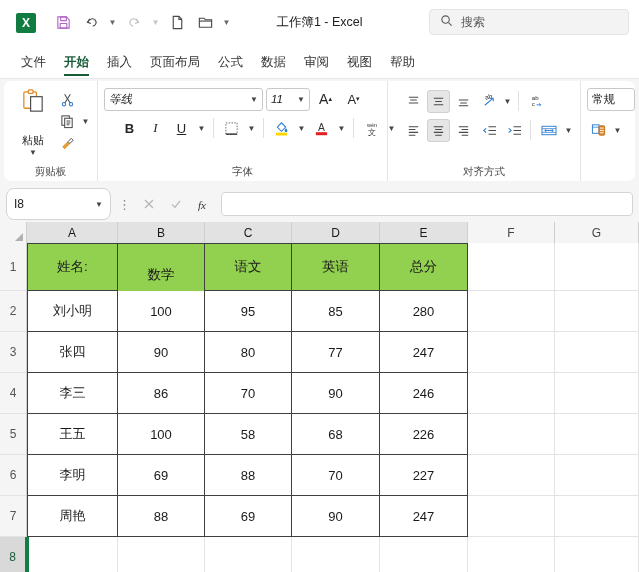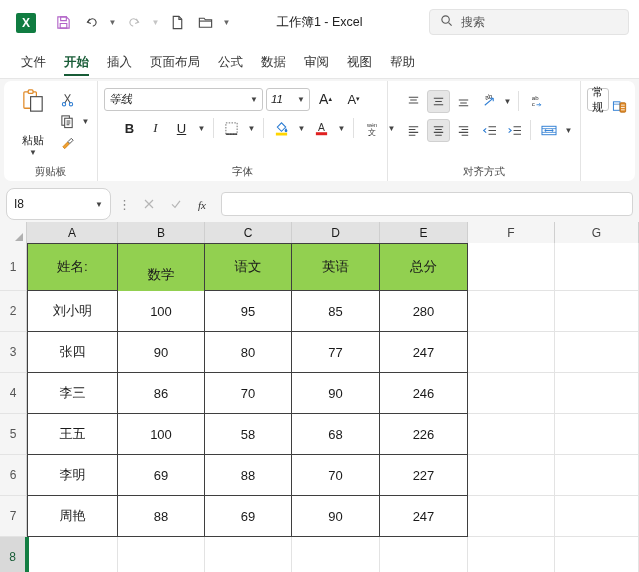--- a/index.html
+++ b/index.html
@@ -470,21 +470,21 @@
             <path d="M5 8h9M5 8l1.6-1.5M5 8l1.6 1.5M14 8l-1.6-1.5M14 8l-1.6 1.5" stroke="#2b7cd3" stroke-width="1"></path>
           </svg>
         </span>
         <span class="chevbtn">▼</span>
       </div>
     </div>
     <div class="rgroup-label">对齐方式</div>
   </div>
 
   <div class="rgroup" style="width:60px">
-    <div class="rgroup-body" style="flex-direction:row;padding-top:2px">
+    <div class="rgroup-body" style="flex-direction:column;padding-top:2px">
       <div class="num-fmt">
         <span>常规</span>
       </div>
       <div class="al-row" style="margin-top:6px">
         <span class="ibtn">
           <svg width="16" height="16" viewBox="0 0 17 17" fill="none">
             <rect x="1.5" y="3" width="7" height="9" fill="#fff" stroke="#2b7cd3" stroke-width="1"></rect>
             <path d="M1.5 5.5h7" stroke="#2b7cd3" stroke-width="0.8"></path>
             <rect x="8.5" y="4" width="6" height="10" rx="1" fill="#e08a28" stroke="#b8690f" stroke-width="0.9"></rect>
             <path d="M9.5 6.5h4M9.5 9h4M9.5 11.5h4" stroke="#fff" stroke-width="0.9"></path>

